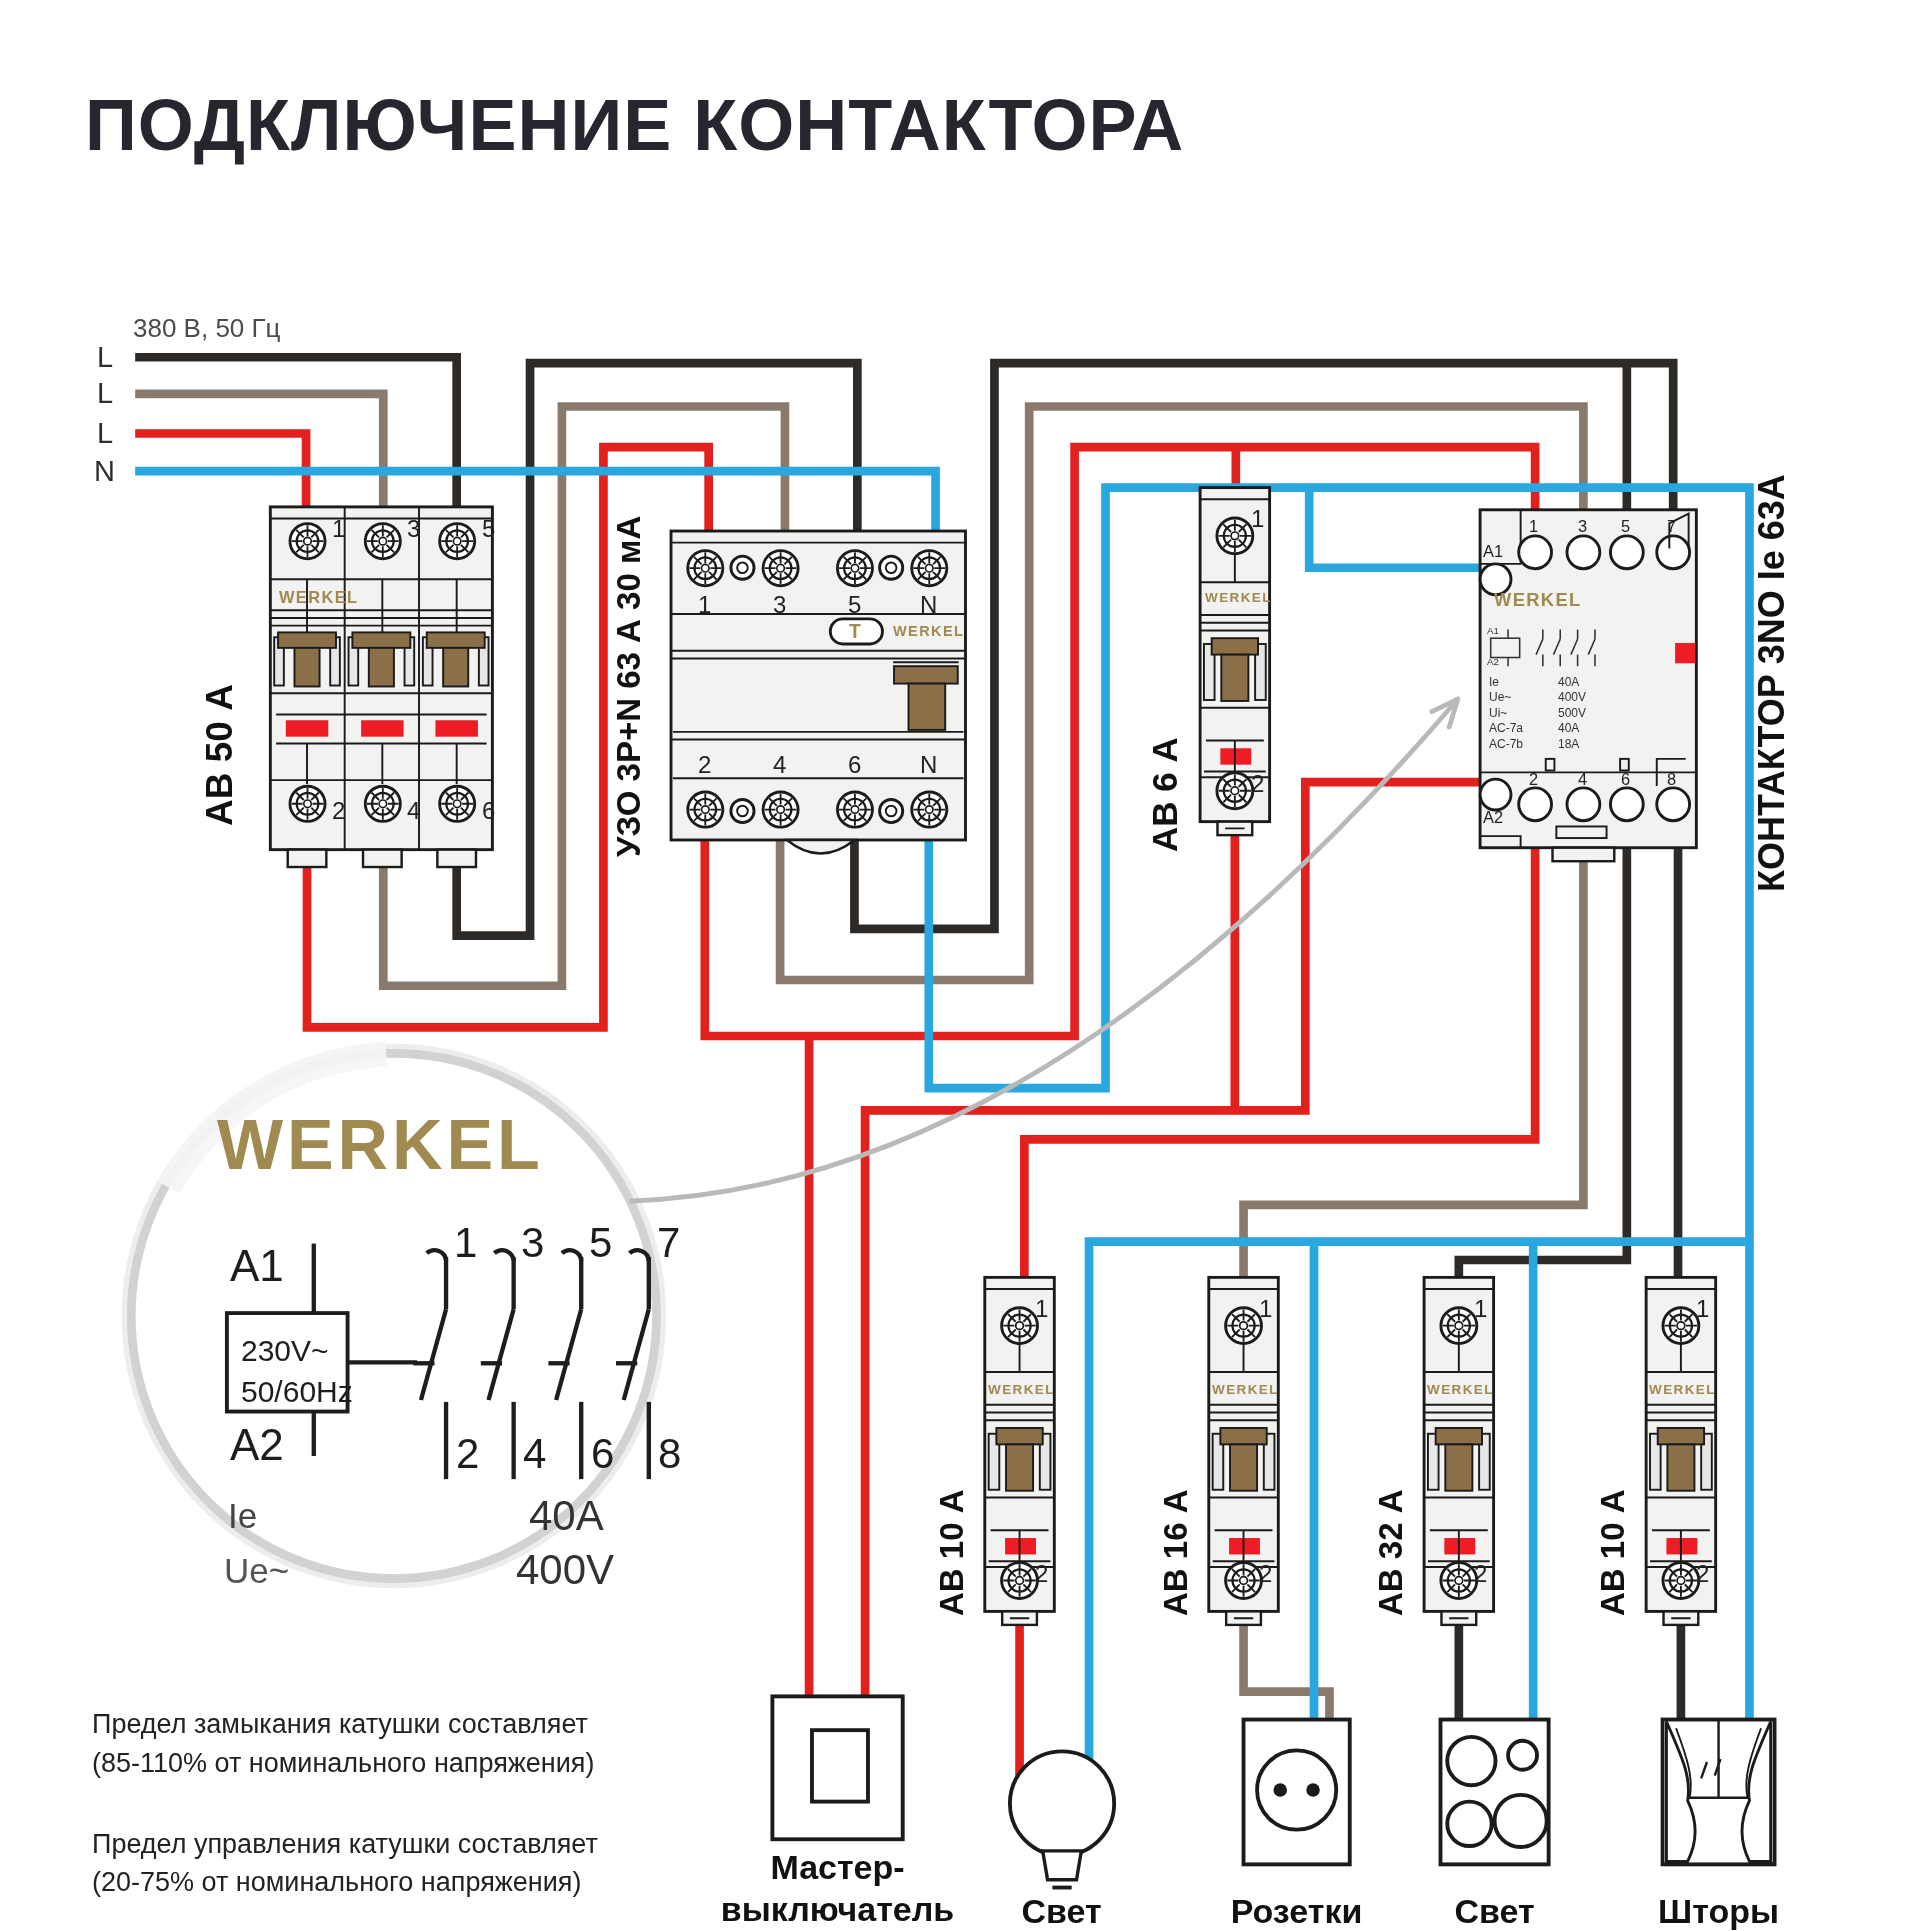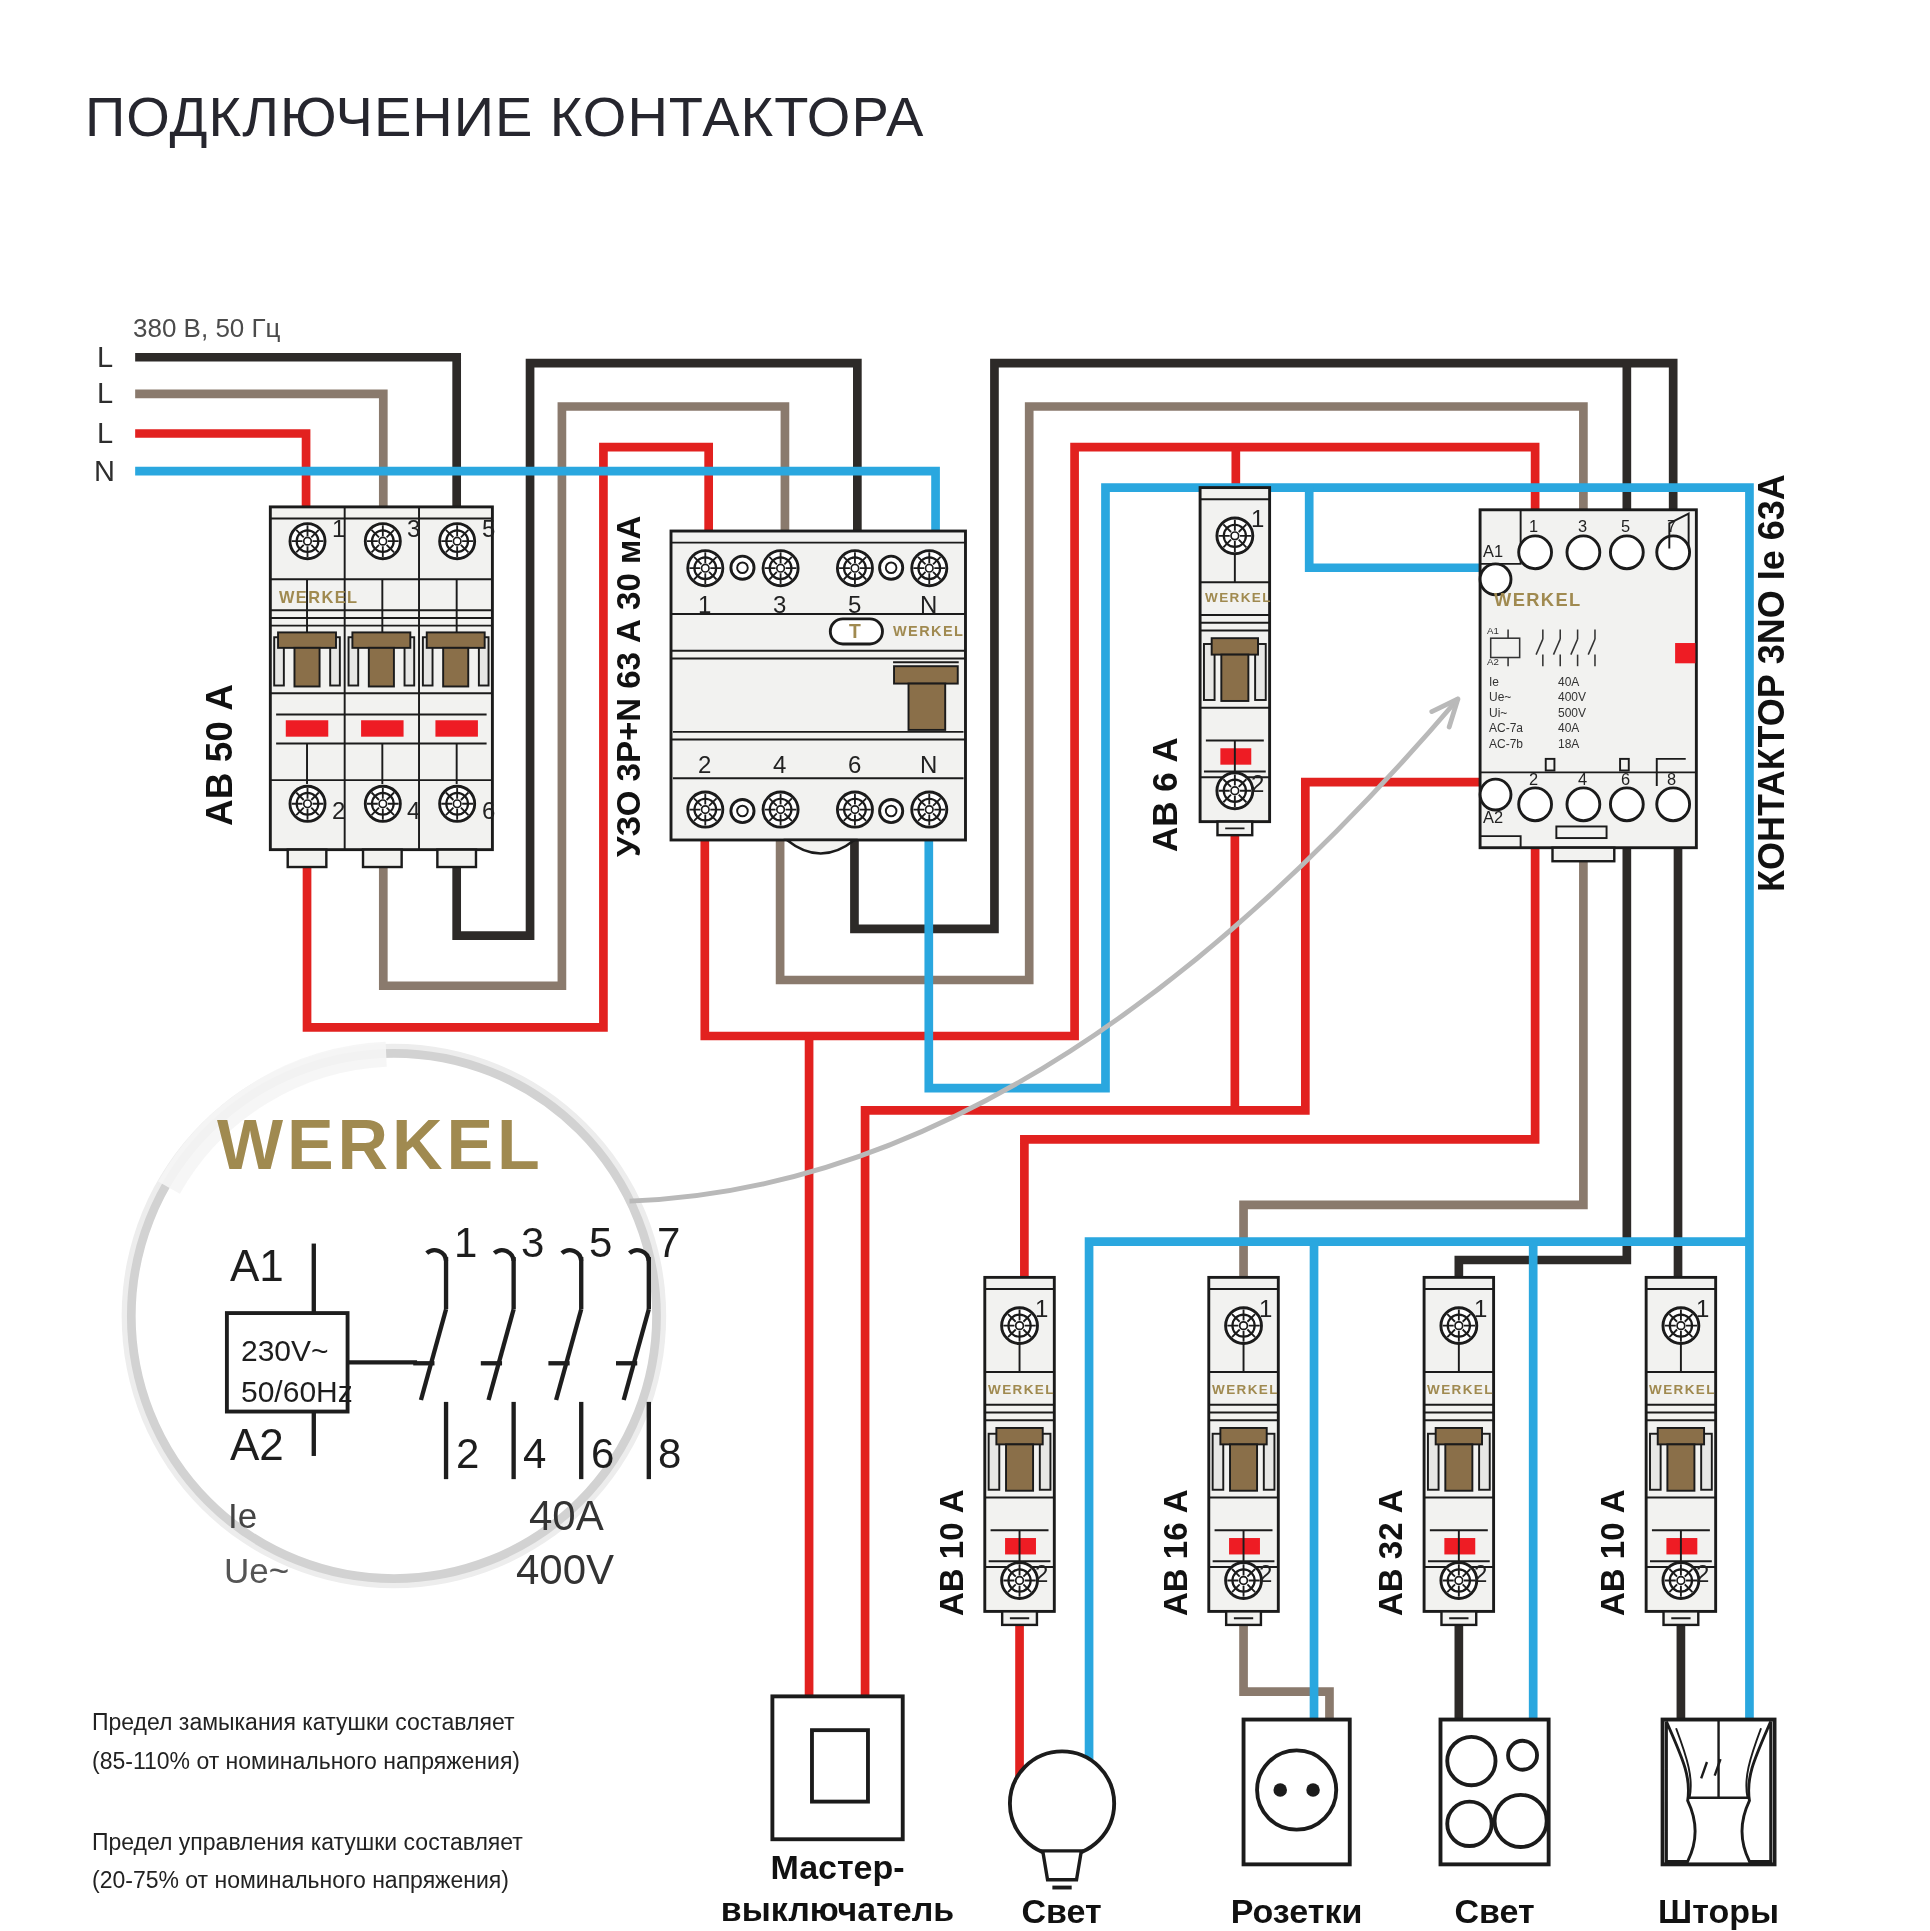--- a/index.html
+++ b/index.html
@@ -1,32 +1,32 @@
 <!DOCTYPE html>
 <html style="--c-phase_a: #2d2a28; --c-phase_b: #8a7a6d; --c-phase_c: #e2211f; --c-neutral: #2aa7df; --c-arrow: #b9b9b9; --c-brand_gold: #a08a50; --c-indicator_red: #ee1c24; --c-device_fill: #f2f2f0; --c-device_stroke: #1b1b1b; --c-lever_brown: #8a6f49;"><head>
 <meta charset="utf-8">
 <style>
   html,body{margin:0;padding:0;background:#fff}
   #stage{position:relative;width:1930px;height:1931px;background:#fff;overflow:hidden;
          font-family:"Liberation Sans","DejaVu Sans",sans-serif;}
   svg{position:absolute;left:0;top:0}
   .t{position:absolute;color:#26262e;white-space:nowrap;line-height:1;}
-  .title{font-size:56px;font-weight:400;letter-spacing:1px}
+  .title{font-size:72px;font-weight:700;letter-spacing:1px}
   .subtitle{font-size:53px;font-weight:400;color:#2c2c34}
   .supply{font-size:26px;color:#4b4b4b}
   .lline{font-size:29px;color:#2e2e2e}
   .vlabel{position:absolute;writing-mode:vertical-rl;transform:rotate(180deg);
           font-weight:800;color:#111;white-space:nowrap;display:flex;align-items:center;justify-content:center}
   .gold{color:var(--c-brand_gold);font-weight:700;letter-spacing:1.4px}
   .num{font-size:24px;color:#222;font-weight:400}
   .smallnum{font-size:16.4px;color:#222}
   .spec{font-size:12px;color:#333}
   .loadlbl{font-size:34px;font-weight:800;color:#111;text-align:center;width:251px;margin-left:-126px}
   .notes-h{font-size:29px;font-weight:800;color:#111}
-  .notes-p{font-size:23px;font-weight:400;color:#222}
+  .notes-p{font-size:27px;font-weight:400;color:#222}
   .mag-big{font-size:70px;font-weight:800;letter-spacing:3.9px;color:var(--c-brand_gold)}
   .mag-t{color:#1d1d1d}
   .wire{fill:none;stroke-linecap:butt;stroke-linejoin:miter}
   .wA{stroke:var(--c-phase_a)} .wB{stroke:var(--c-phase_b)}
   .wC{stroke:var(--c-phase_c)} .wN{stroke:var(--c-neutral)}
   .dev{fill:var(--c-device_fill);stroke:var(--c-device_stroke);stroke-width:3}
   .dln{stroke:var(--c-device_stroke);stroke-width:2;fill:none}
   .lever{fill:var(--c-lever_brown);stroke:var(--c-device_stroke);stroke-width:2}
   .ind{fill:var(--c-indicator_red);stroke:none}
   .plain{fill:#fff;stroke:var(--c-device_stroke);stroke-width:3}

